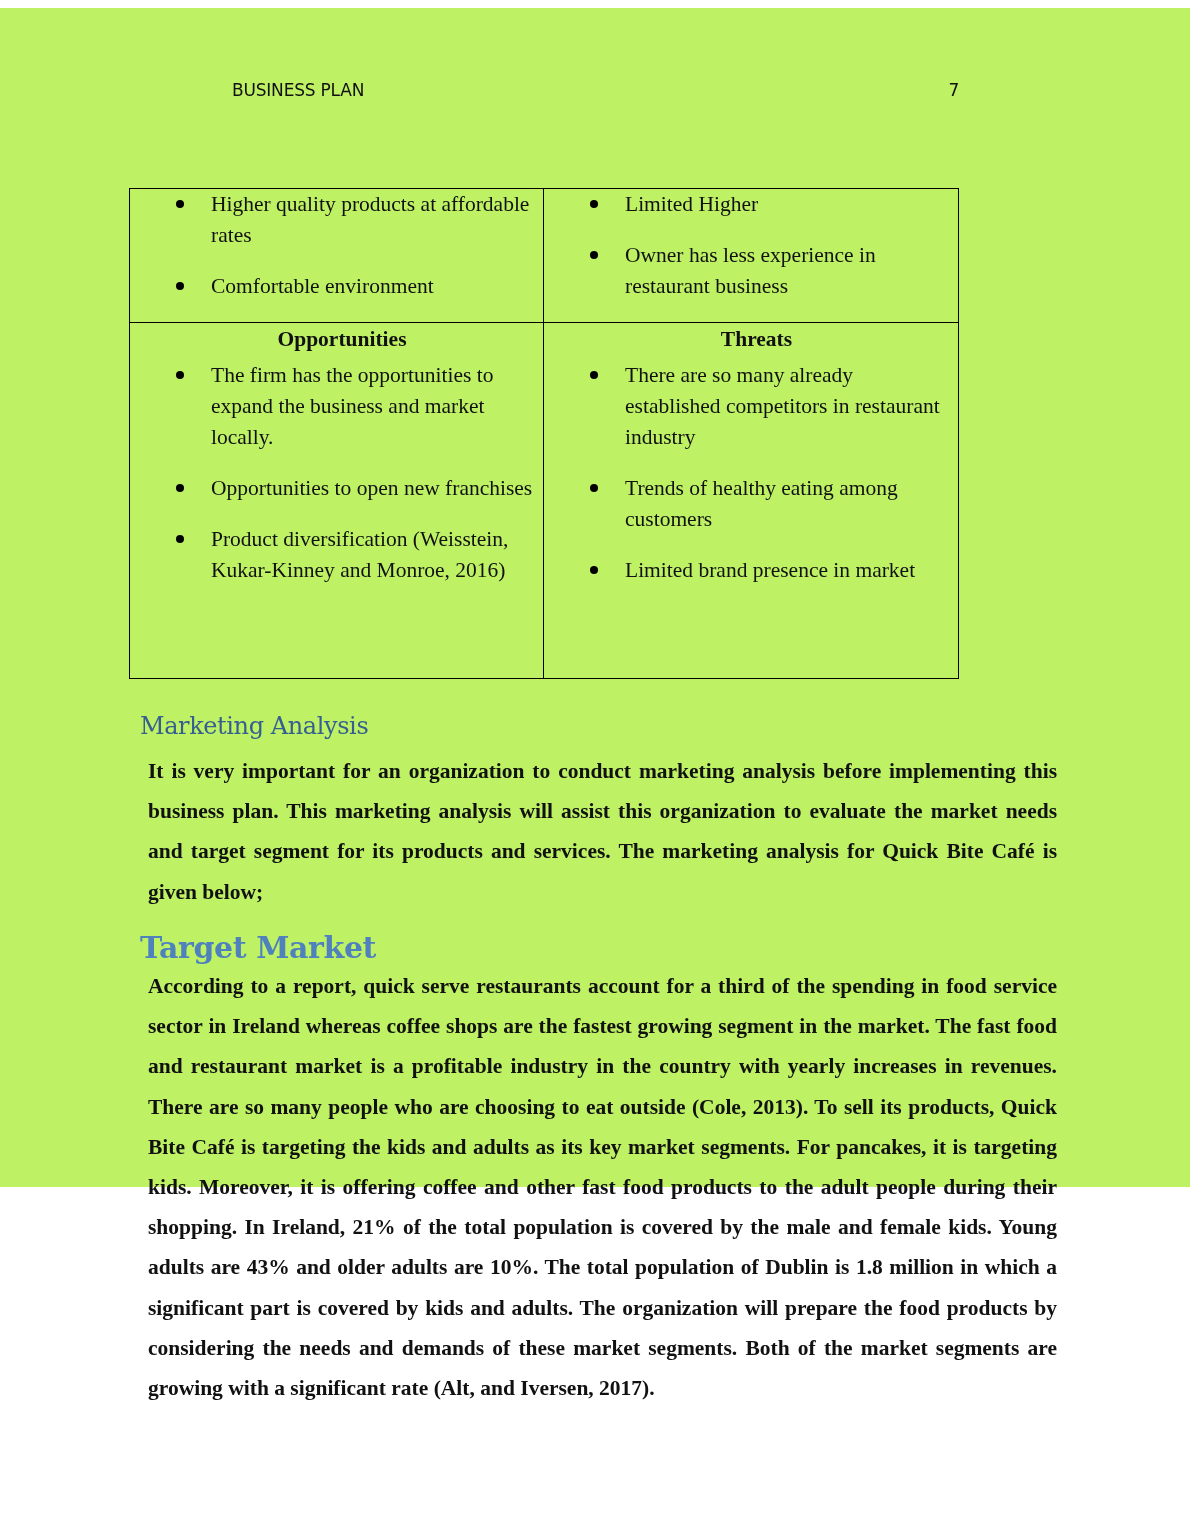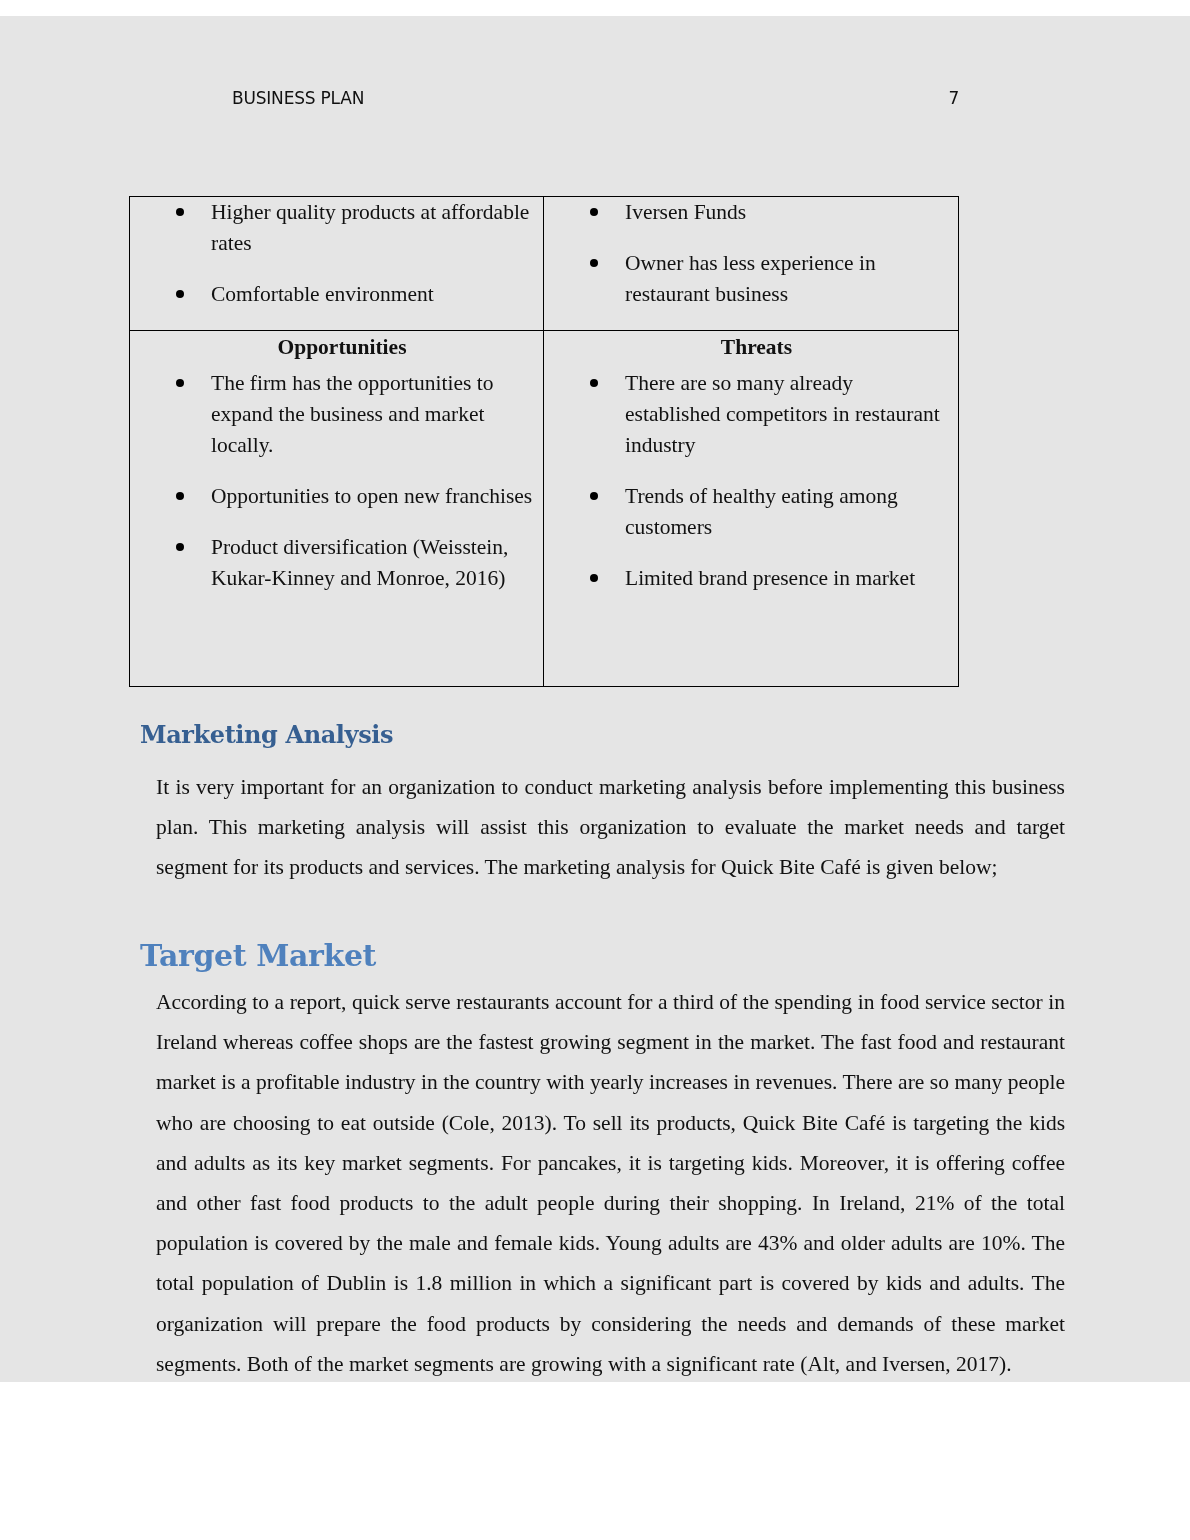--- a/index.html
+++ b/index.html
@@ -1,17 +1,17 @@
 <!DOCTYPE html>
 <html><head>
 <meta charset="utf-8">
 <style>
   html, body { margin: 0; padding: 0; background: #ffffff; }
   body { width: 1190px; height: 1540px; position: relative; overflow: hidden; }
-  .page { position: absolute; left: 0; top: 16px; width: 1190px; height: 1366px; background: #e5e5e5; }
+  .page { position: absolute; left: 0; top: 8px; width: 1190px; height: 1179px; background: #bef264; }
 
   .running-head {
     position: absolute; top: 72px; left: 232px; width: 727px;
     font-family: "DejaVu Sans", sans-serif; font-size: 17px; color: #111;
     display: flex; justify-content: space-between; letter-spacing: -0.2px;
   }
 
   .swot {
     position: absolute; left: 129px; top: 140px; width: 829px;
     border-collapse: collapse; table-layout: fixed;
@@ -29,32 +29,32 @@
     width: 8px; height: 8px; border-radius: 50%; background: #000;
   }
 
   .row1 td { height: 131px; }
   .row1 .c-left ul.bullets { padding-top: 0; }
   .row1 ul.bullets li { margin-bottom: 20px; }
   .row2 td { height: 355px; }
 
   .h1 {
     position: absolute; left: 140px; top: 704px;
-    font-family: "DejaVu Serif", serif; font-weight: bold; font-size: 24px;
+    font-family: "DejaVu Serif", serif; font-weight: normal; font-size: 24px;
     color: #365F91; letter-spacing: -0.4px;
   }
   .h2 {
     position: absolute; left: 140px; top: 922px;
     font-family: "DejaVu Serif", serif; font-weight: bold; font-size: 30px;
     color: #4F81BD; letter-spacing: -0.4px;
   }
   .para {
     position: absolute; left: 140px; width: 909px;
     font-family: "Liberation Serif", serif; font-size: 21.5px; color: #111;
-    line-height: 40.2px; text-align: justify; margin: 16px;
+    line-height: 40.2px; text-align: justify; margin: 8px; font-weight: bold;
   }
   .p1 { top: 735px; }
   .p2 { top: 950px; }
 </style>
 </head>
 <body>
 
 <div class="page">
 
   <div class="running-head">
@@ -70,21 +70,21 @@
     <tbody>
         <tr class="row1">
       <td class="c-left">
         <ul class="bullets">
           <li>Higher quality products at affordable rates</li>
           <li>Comfortable environment</li>
         </ul>
       </td>
       <td class="c-right">
         <ul class="bullets">
-          <li>Iversen Funds</li>
+          <li>Limited Higher</li>
           <li>Owner has less experience in restaurant business</li>
         </ul>
       </td>
     </tr>
     <tr class="row2">
       <td>
         <div class="cell-title">Opportunities</div>
         <ul class="bullets">
           <li>The firm has the opportunities to expand the business and market locally.</li>
           <li>Opportunities to open new franchises</li>

